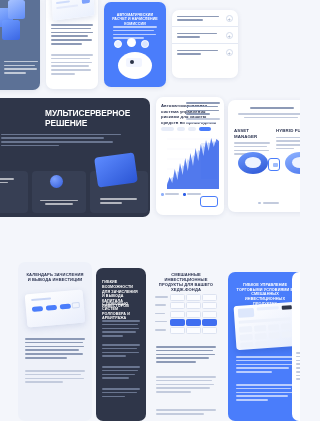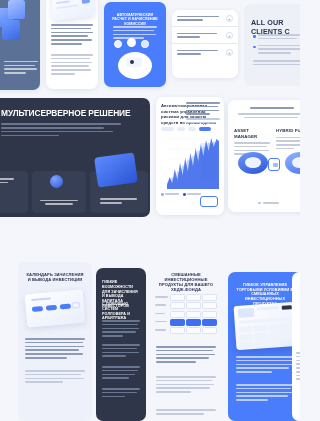--- a/index.html
+++ b/index.html
@@ -208,48 +208,24 @@
     </div>
     <div class="acc-row" style="border-bottom:none">
       <div class="acc-label">
         <div class="ln d" style="width:98%"></div>
         <div class="ln d" style="width:58%"></div>
       </div>
       <div class="plus-btn">+</div>
     </div>
   </div>
 
-  <div class="card mint clip" id="c-clients">
-    <div class="hd lg dark" style="position:absolute;left:7px;top:14px;width:64px;font-size:7.2px;color:#3c4straight">ALL OUR CLIENTS C</div>
-    <div style="position:absolute;left:9px;top:30px;width:58px;">
-      <div style="display:flex;gap:2px;margin-bottom:3px;">
-        <div class="dot" style="background:#4a7dfb;margin-top:1px;"></div>
-        <div style="flex:1">
-          <div class="ln" style="width:100%"></div>
-          <div class="ln" style="width:74%"></div>
-        </div>
-      </div>
-      <div style="display:flex;gap:2px;">
-        <div class="dot" style="background:#4a7dfb;margin-top:1px;"></div>
-        <div style="flex:1">
-          <div class="ln" style="width:100%"></div>
-          <div class="ln" style="width:97%"></div>
-          <div class="ln" style="width:62%"></div>
-        </div>
-      </div>
-    </div>
-    <div style="position:absolute;left:9px;top:56px;width:58px;">
-      <div class="ln" style="width:100%"></div>
-      <div class="ln" style="width:86%"></div>
-    </div>
-  </div>
 
   <div class="card navy" id="c-multiserver">
     <div id="ms-inner">
-      <div class="hd lg white" style="width:142px;font-size:8.4px;line-height:1.22;letter-spacing:-.1px;">МУЛЬТИСЕРВЕРНОЕ РЕШЕНИЕ</div>
+      <div class="hd lg white" style="width:142px;font-size:8.4px;line-height:1.22;letter-spacing:-.1px;padding-left:44px;">МУЛЬТИСЕРВЕРНОЕ РЕШЕНИЕ</div>
       <div style="width:120px;margin-top:5px;">
         <div class="ln nv" style="width:100%"></div>
         <div class="ln nv" style="width:86%"></div>
         <div class="ln nv" style="width:93%"></div>
         <div class="ln nv" style="width:48%"></div>
       </div>
     </div>
 
     <div class="ms-tile" style="left:-4px;width:44px;height:42px;">
       <div style="position:absolute;left:8px;top:7px;width:26px;">

